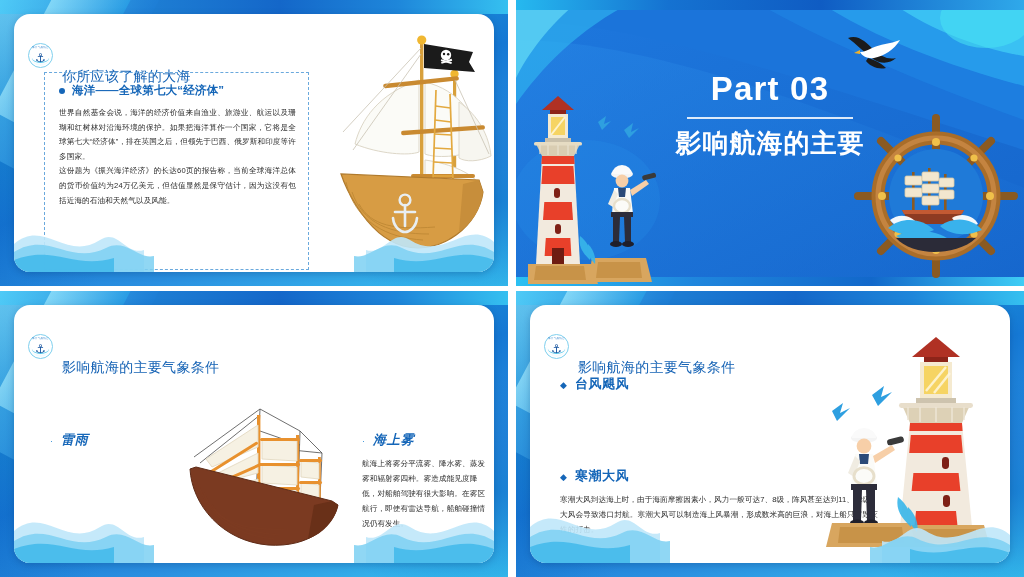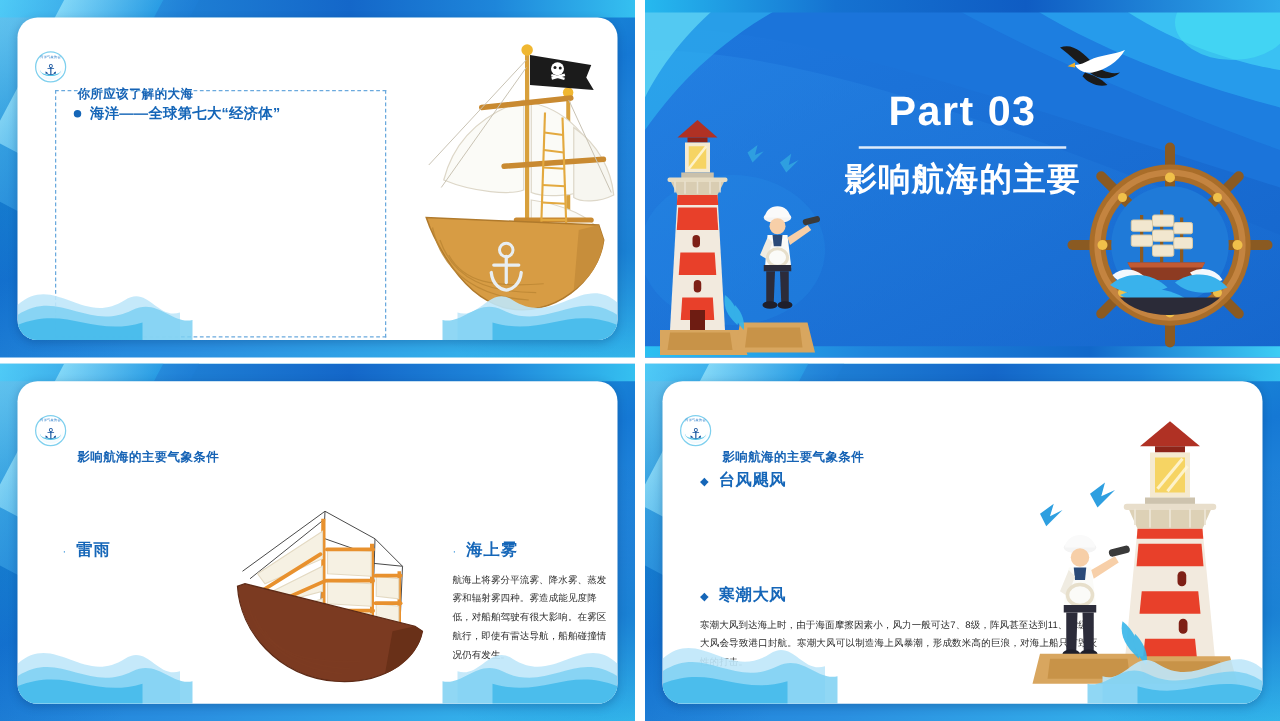--- a/index.html
+++ b/index.html
@@ -50,21 +50,21 @@
   .badge { width:25px; height:25px; border-radius:50%;
            background:radial-gradient(circle at 50% 35%,#ffffff 52%,#d9f1fb 100%);
            border:1.3px solid #7fd0ee; position:relative; flex:0 0 auto;
            box-shadow:0 0 0 1.2px #ffffff inset; }
   .badge .minitext{ position:absolute; top:3px; left:0; right:0; text-align:center;
                     font-size:2.6px; color:#1b74c6; letter-spacing:.2px; line-height:1; }
   .badge .anchor{ position:absolute; left:0; right:0; top:8px; text-align:center;
                   font-size:12px; line-height:12px; color:#15539e; }
   .badge .arc{ position:absolute; left:3px; right:3px; bottom:3.5px; height:5px;
                border-bottom:1.6px solid #51c4e8; border-radius:0 0 50% 50%/0 0 100% 100%; }
-  .hdr-title{ font-size:10px; font-weight:bold; color:#1663b5; letter-spacing:.3px; white-space:nowrap;margin-top:44px; }
+  .hdr-title{ font-size:14px; font-weight:normal; color:#1663b5; letter-spacing:.3px; white-space:nowrap;margin-top:44px; }
 
   
   .dashbox{ position:absolute; left:30px; top:58px; width:265px; height:198px;
             border:1.2px dashed #6aa9dd; padding:10px 12px 8px 14px; }
   .bullet-h{ display:flex; align-items:center; gap:7px; margin-bottom:8px; }
   .dot{ width:6px; height:6px; border-radius:50%; background:#1566b8; flex:0 0 auto; }
   .h-blue{ font-size:11.5px; font-weight:bold; color:#1566b8; letter-spacing:.2px; white-space:nowrap;text-align:right;}
   .para{ font-size:7.6px; line-height:14.6px; color:#2b2b2b; text-align:justify; letter-spacing:.1px; }
 
   
@@ -84,21 +84,21 @@
   .cov-title-wrap{ position:absolute; left:0; right:0; top:72px; text-align:center; z-index:6; }
   .part-label{ font-family:"Liberation Sans",sans-serif; font-size:33px; font-weight:bold;
                color:#ffffff; letter-spacing:1.2px; line-height:1; }
   .cov-rule{ width:166px; height:1.6px; background:rgba(255,255,255,.85); margin:12px auto 10px; }
   .cov-head{ font-size:26px; font-weight:bold; color:#ffffff; line-height:1.12; letter-spacing:1px; }
 
   
   .col-title{ display:flex; align-items:baseline; gap:8px; margin-bottom:7px; }
   .tick{ color:#2f8fd8; font-size:9px; line-height:1; }
   .dia{ color:#1566b8; font-size:9px; line-height:1; }
-  .col-h{ font-size:13px; font-weight:bold; color:#1566b8; letter-spacing:.8px; }
+  .col-h{ font-size:13px; font-weight:bold; color:#1566b8; letter-spacing:.8px;font-style:italic; }
   .col-h-sm{ font-size:13px; font-weight:bold; color:#1566b8; letter-spacing:.5px; }
   .col-p{ font-size:7.6px; line-height:15px; color:#2b2b2b; letter-spacing:.1px; }
   .col-p-j{ text-align:justify; }
 
   .s3-left { position:absolute; left:36px; top:126px; width:128px; }
   .s3-right{ position:absolute; left:348px; top:126px; width:130px; }
   .art-ship2{ position:absolute; left:168px; top:96px; width:178px; height:150px; }
 
   .s4-block1{ position:absolute; left:30px; top:70px; width:310px; }
   .s4-block2{ position:absolute; left:30px; top:162px; width:318px; }
@@ -123,20 +123,22 @@
           <div class="arc"></div>
         </div>
         <div class="hdr-title">你所应该了解的大海</div>
       </div>
 
       <div class="dashbox">
         <div class="bullet-h">
           <span class="dot"></span>
           <span class="h-blue">海洋——全球第七大“经济体”</span>
         </div>
+        <div class="para">世界自然基金会说，海洋的经济价值来自渔业、旅游业、航运以及珊瑚和红树林对沿海环境的保护。如果把海洋算作一个国家，它将是全球第七大“经济体”，排在英国之后，但领先于巴西、俄罗斯和印度等许多国家。</div>
+        <div class="para">这份题为《振兴海洋经济》的长达60页的报告称，当前全球海洋总体的货币价值约为24万亿美元，但估值显然是保守估计，因为这没有包括近海的石油和天然气以及风能。</div>
       </div>
 
       <svg class="art-ship1" viewBox="0 0 215 248">
 
         <rect x="137" y="18" width="3.4" height="150" fill="#d8a03c"></rect>
         <rect x="170" y="52" width="3.2" height="118" fill="#d8a03c"></rect>
         <circle cx="138.7" cy="16" r="4.6" fill="#f0b731"></circle>
         <circle cx="171.5" cy="50" r="4.2" fill="#f0b731"></circle>
 
         <path d="M141 20 L190 28 L186 38 L192 48 L141 44 Z" fill="#1b1b1b"></path>

